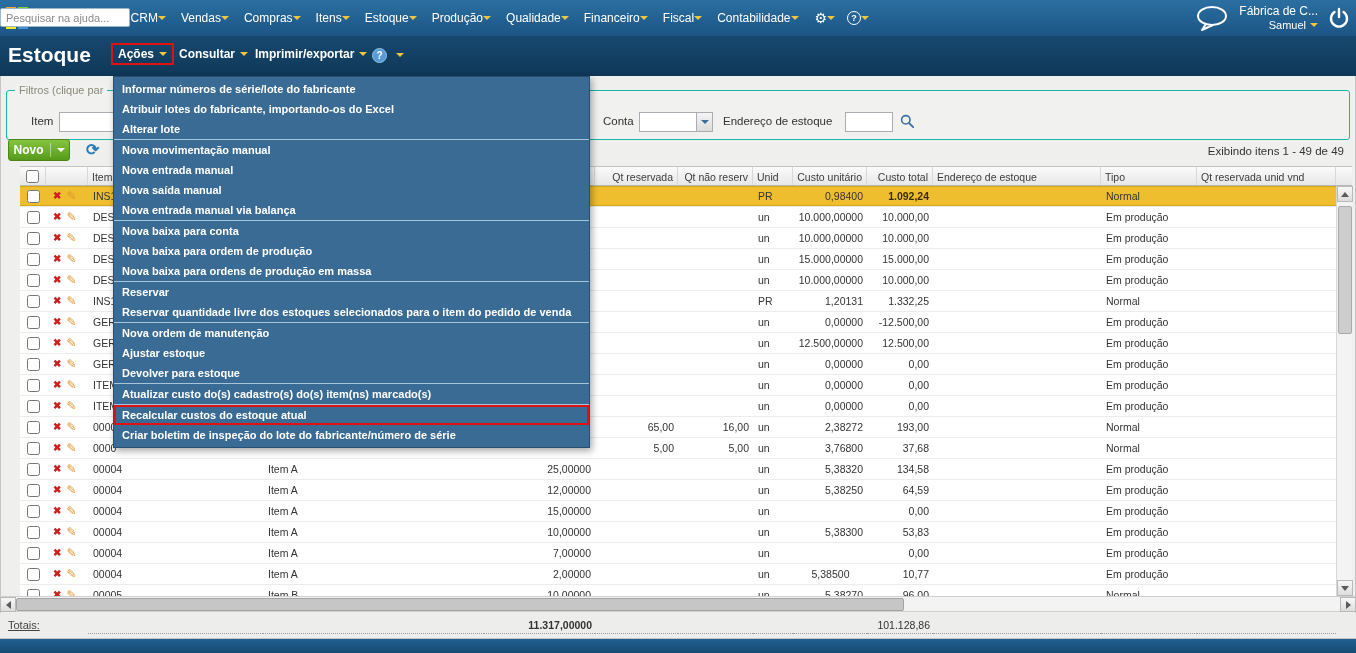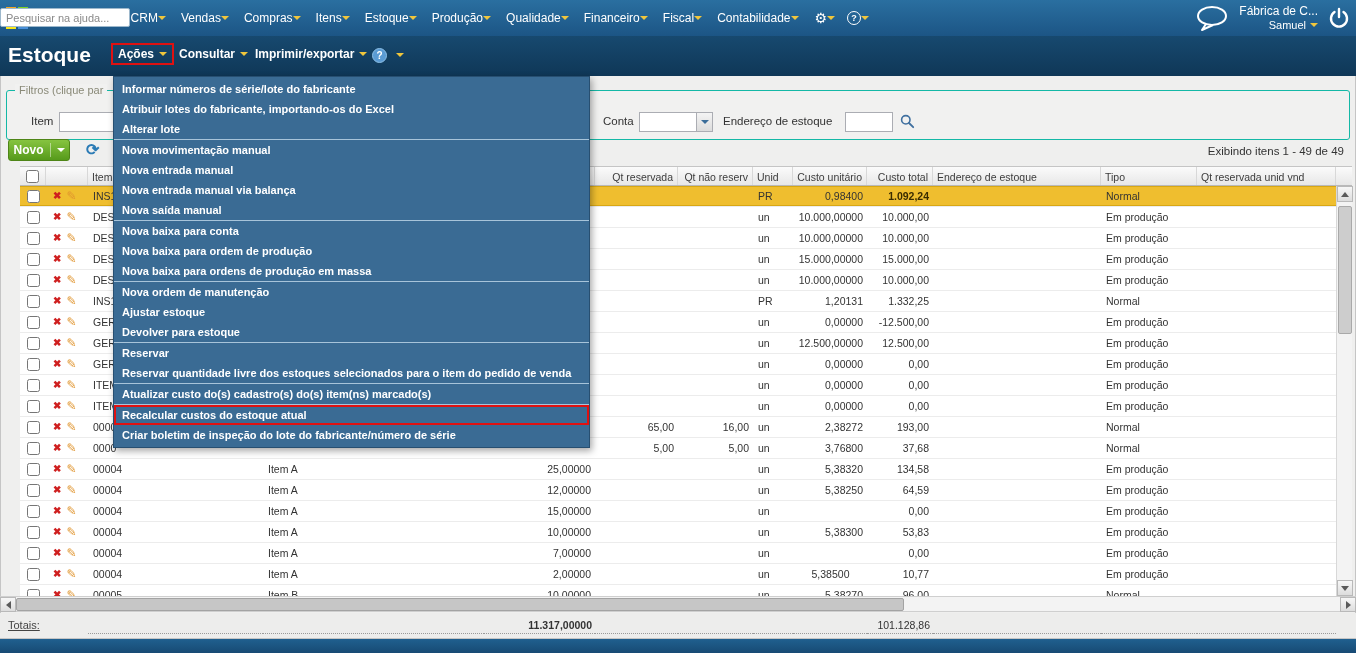--- a/index.html
+++ b/index.html
@@ -735,38 +735,38 @@
 
   <div class="actions-menu">
       <div class="menu-group first">
         <div class="menu-item">Informar números de série/lote do fabricante</div>
         <div class="menu-item">Atribuir lotes do fabricante, importando-os do Excel</div>
         <div class="menu-item">Alterar lote</div>
       </div>
       <div class="menu-group">
         <div class="menu-item">Nova movimentação manual</div>
         <div class="menu-item">Nova entrada manual</div>
+        <div class="menu-item">Nova saída manual</div>
         <div class="menu-item">Nova entrada manual via balança</div>
-        <div class="menu-item">Nova saída manual</div>
       </div>
       <div class="menu-group">
         <div class="menu-item">Nova baixa para conta</div>
         <div class="menu-item">Nova baixa para ordem de produção</div>
         <div class="menu-item">Nova baixa para ordens de produção em massa</div>
       </div>
       <div class="menu-group">
+        <div class="menu-item">Reservar</div>
+        <div class="menu-item">Reservar quantidade livre dos estoques selecionados para o item do pedido de venda</div>
+      </div>
+      <div class="menu-group">
         <div class="menu-item">Nova ordem de manutenção</div>
         <div class="menu-item">Ajustar estoque</div>
         <div class="menu-item">Devolver para estoque</div>
       </div>
       <div class="menu-group">
-        <div class="menu-item">Reservar</div>
-        <div class="menu-item">Reservar quantidade livre dos estoques selecionados para o item do pedido de venda</div>
-      </div>
-      <div class="menu-group">
         <div class="menu-item">Atualizar custo do(s) cadastro(s) do(s) item(ns) marcado(s)</div>
       </div>
       <div class="menu-group">
         <div class="menu-item hl">Recalcular custos do estoque atual</div>
         <div class="menu-item">Criar boletim de inspeção do lote do fabricante/número de série</div>
       </div>
     </div>
 
 </div>
 

